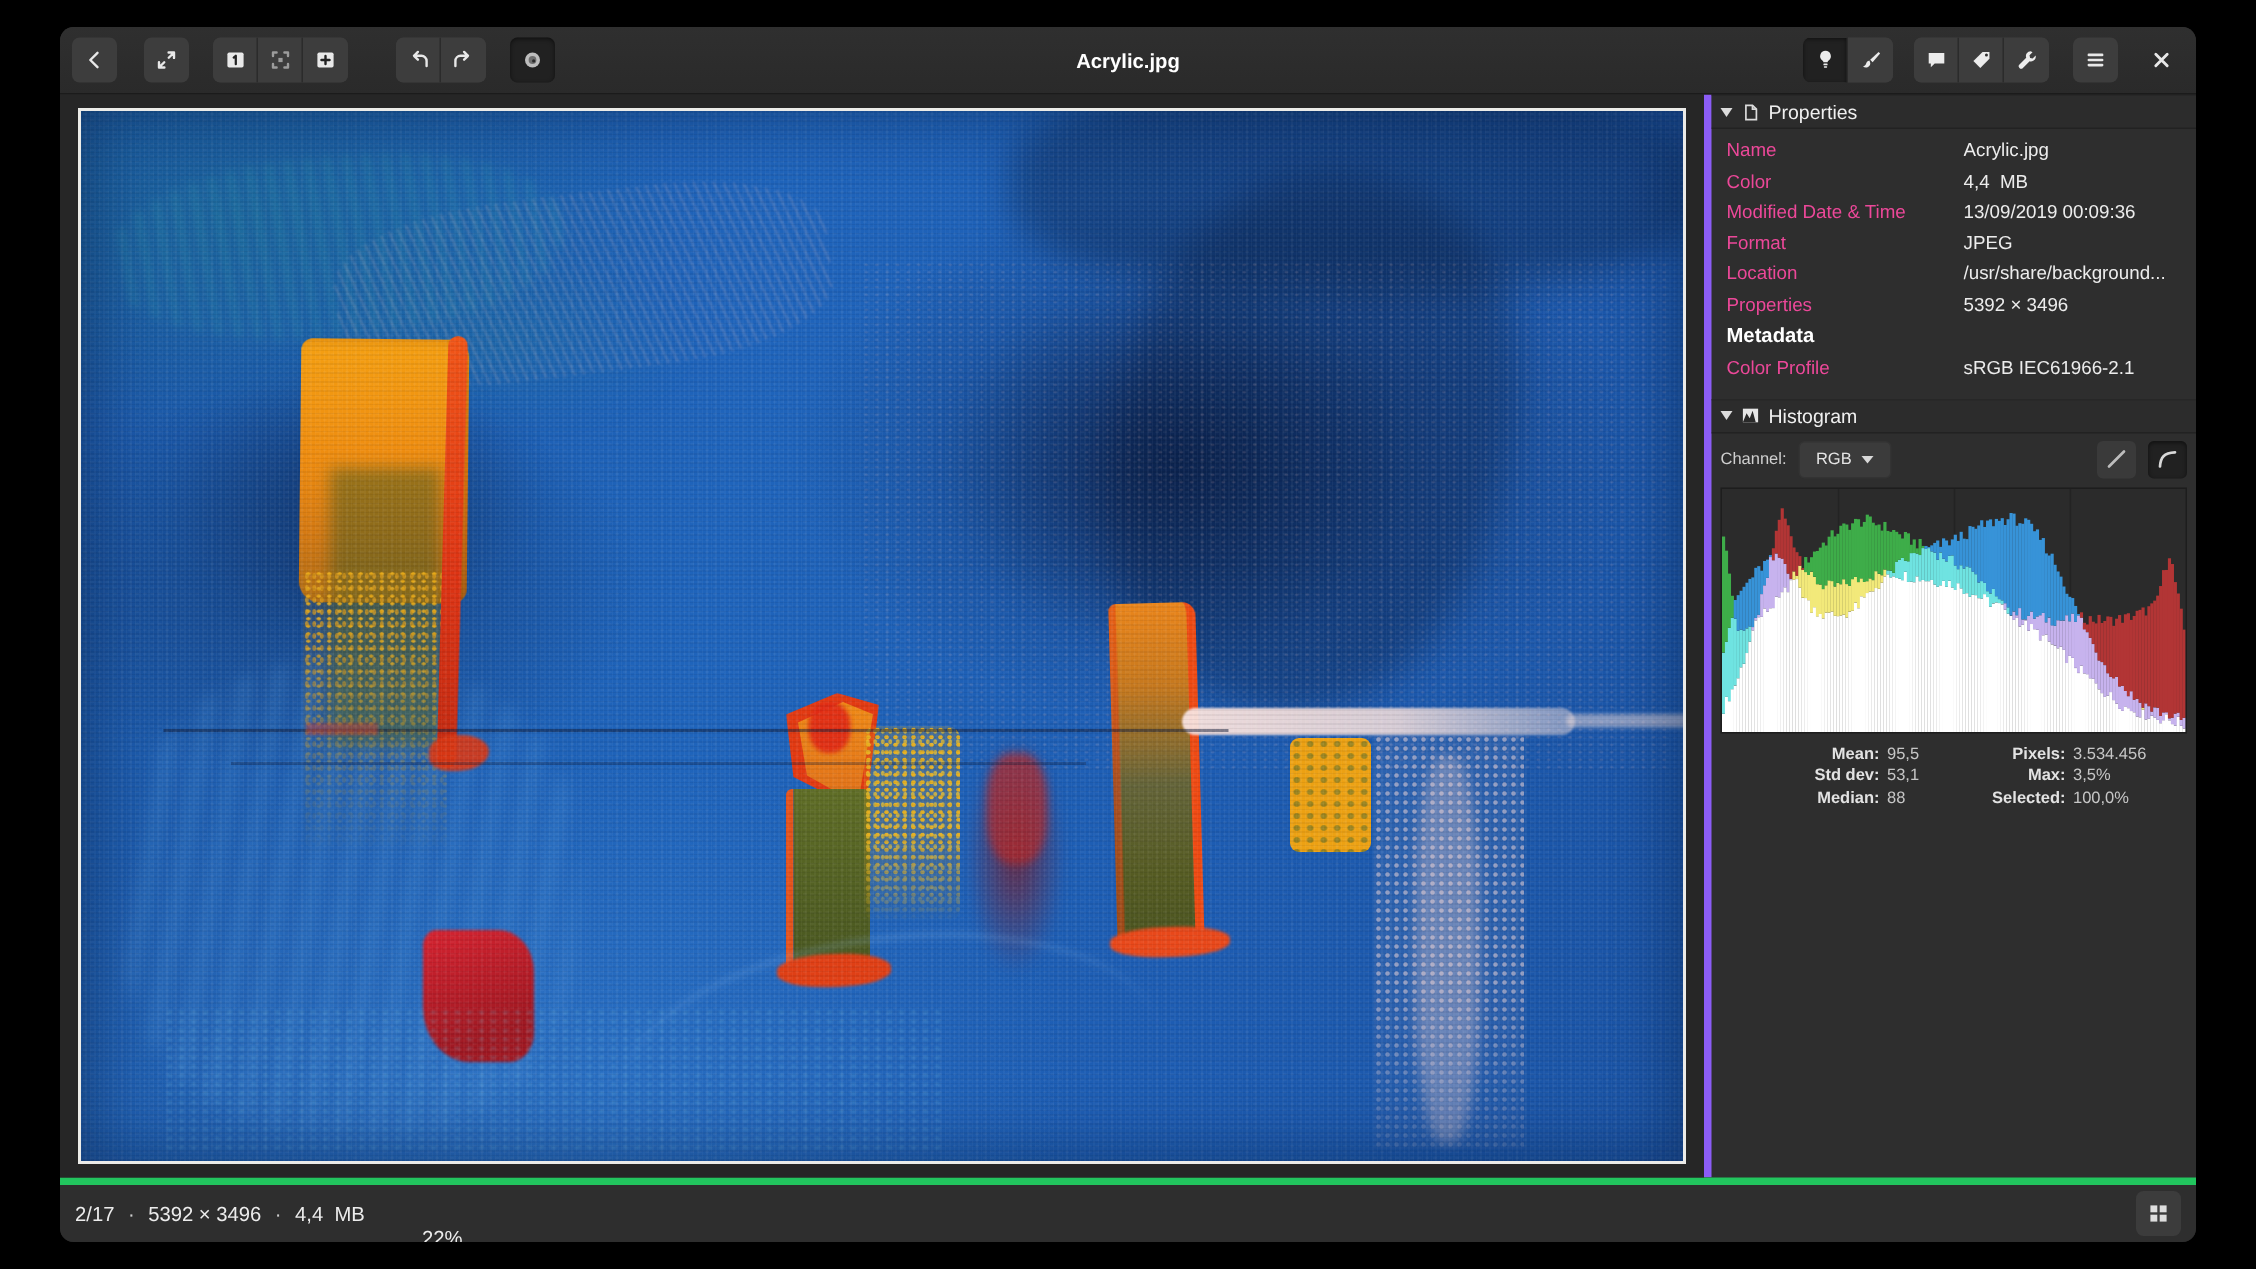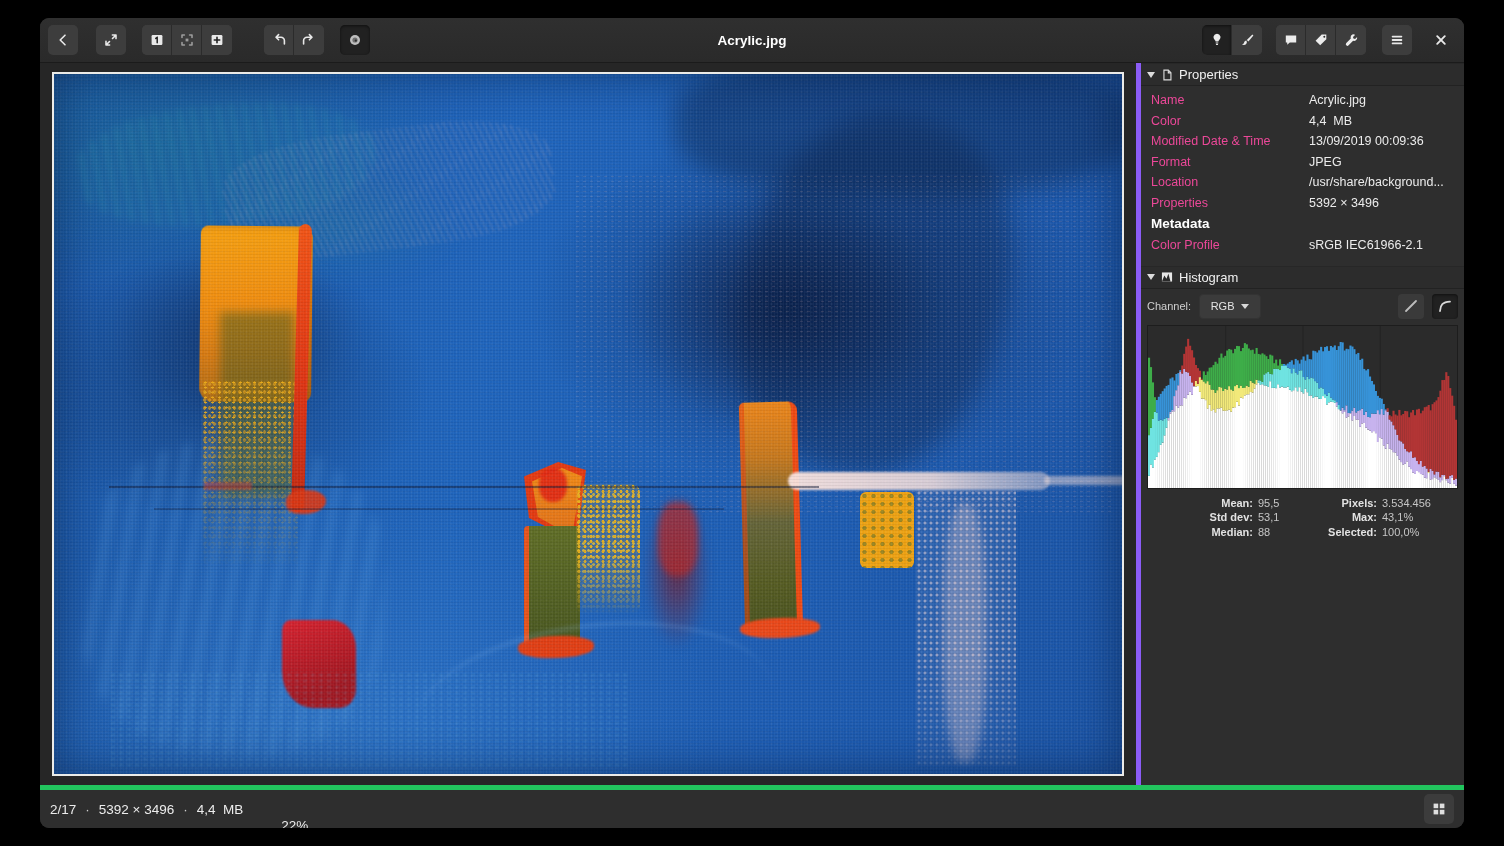--- a/index.html
+++ b/index.html
@@ -786,21 +786,21 @@
       </div>
 
       <div class="hist-stats">
         <span class="hs-label">Mean:</span>
           <span class="hs-value">95,5</span>
         <span class="hs-label">Pixels:</span>
           <span class="hs-value">3.534.456</span>
         <span class="hs-label">Std dev:</span>
           <span class="hs-value">53,1</span>
         <span class="hs-label">Max:</span>
-          <span class="hs-value">43,1%</span>
+          <span class="hs-value">3,5%</span>
         <span class="hs-label">Median:</span>
           <span class="hs-value">88</span>
         <span class="hs-label">Selected:</span>
           <span class="hs-value">100,0%</span>
       </div>
     </aside>
   </div>
 
   <div class="statusbar">
     <span>2/17</span>

